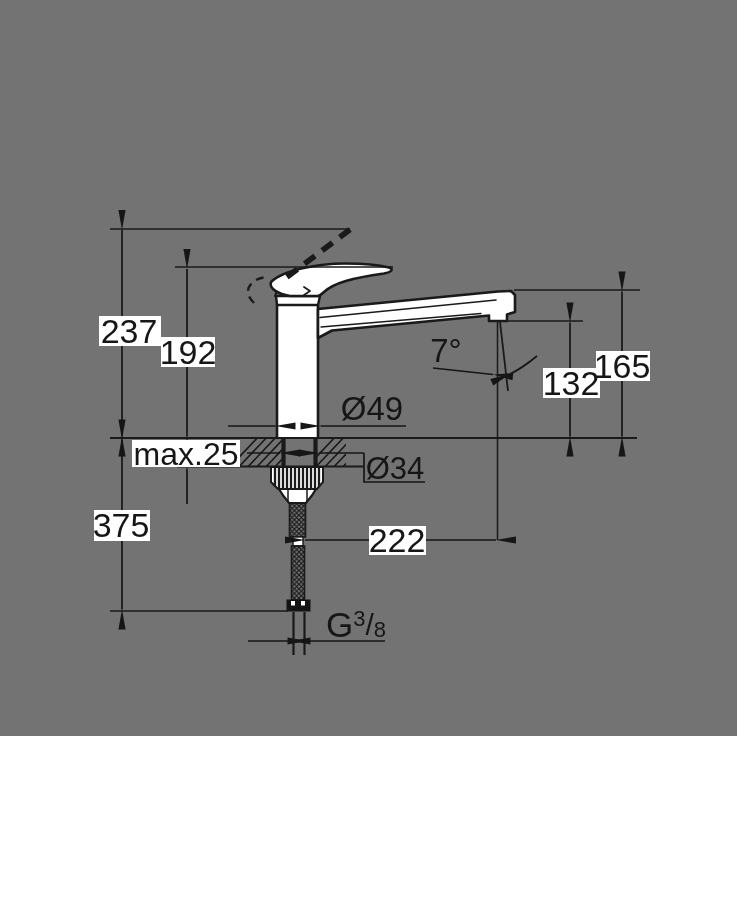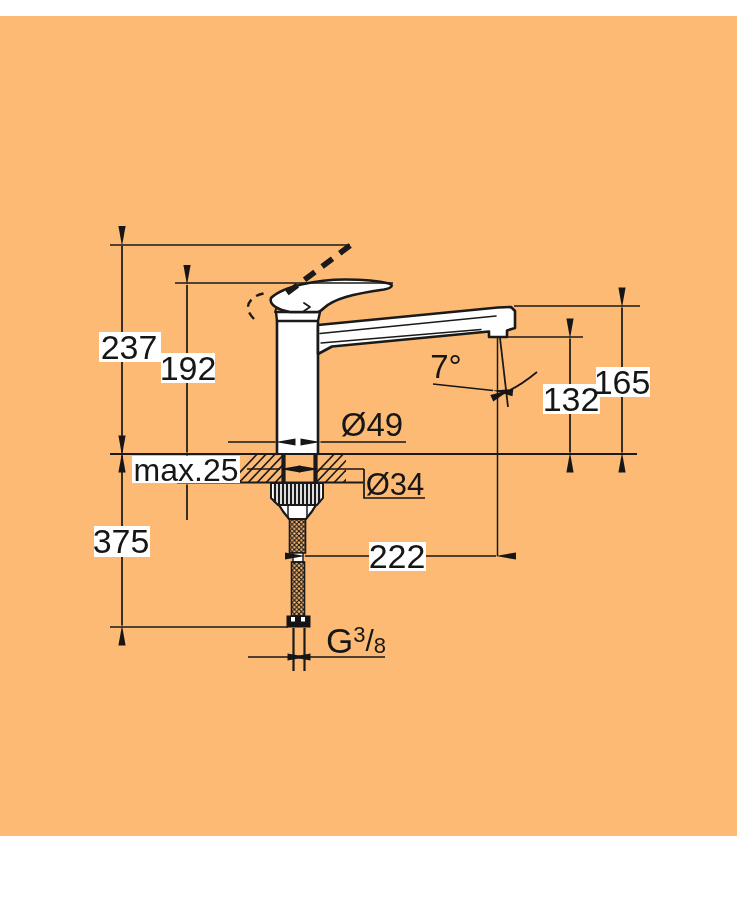--- a/index.html
+++ b/index.html
@@ -1,16 +1,16 @@
 <!DOCTYPE html>
 <html><head>
 <meta charset="utf-8">
 <style>
   html,body{margin:0;padding:0;background:#ffffff;}
-  #page{position:relative;width:737px;height:820px;background:#fdba74;overflow:hidden;margin-top:16px;}
+  #page{position:relative;width:737px;height:736px;background:#737373;overflow:hidden;}
   svg{position:absolute;left:0;top:0;}
   svg text{font-family:"Liberation Sans","DejaVu Sans",sans-serif;fill:#161616;}
   .dimtxt{font-size:34px;}
   .dimtxt-s{font-size:32px;}
 </style>
 </head>
 <body>
 
 <div id="page">
 <svg width="737" height="900" viewBox="0 0 737 900">

